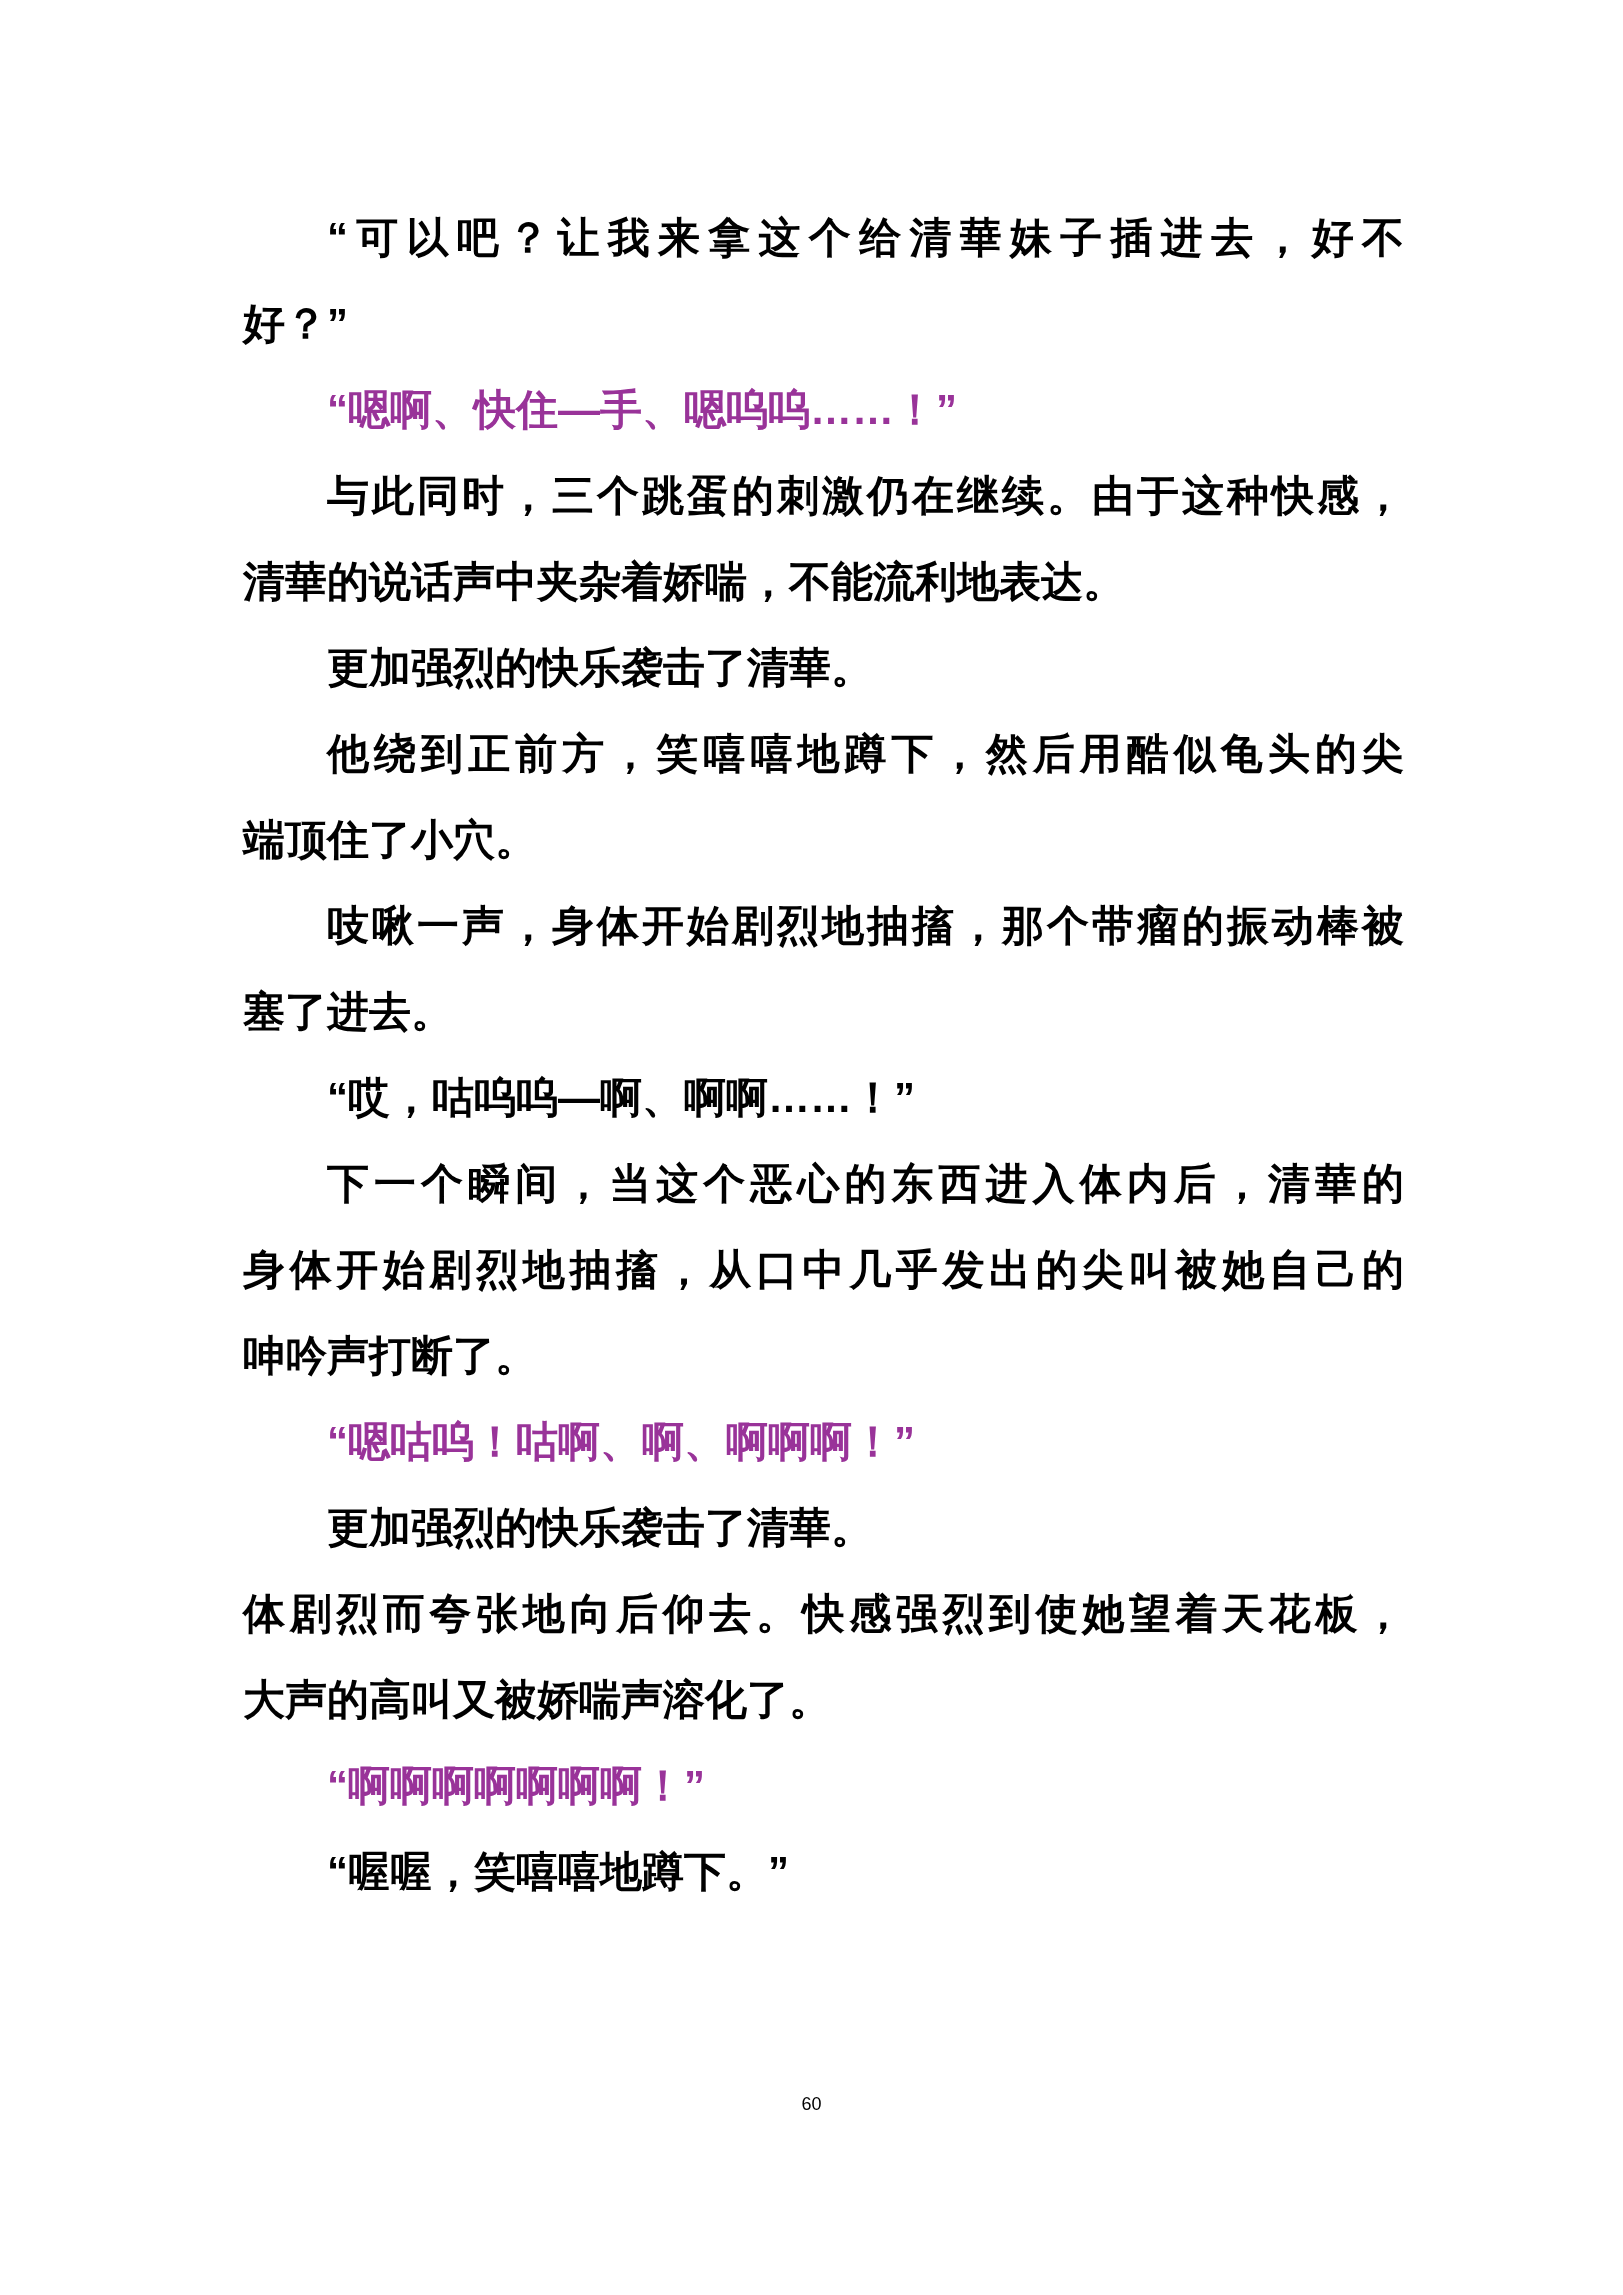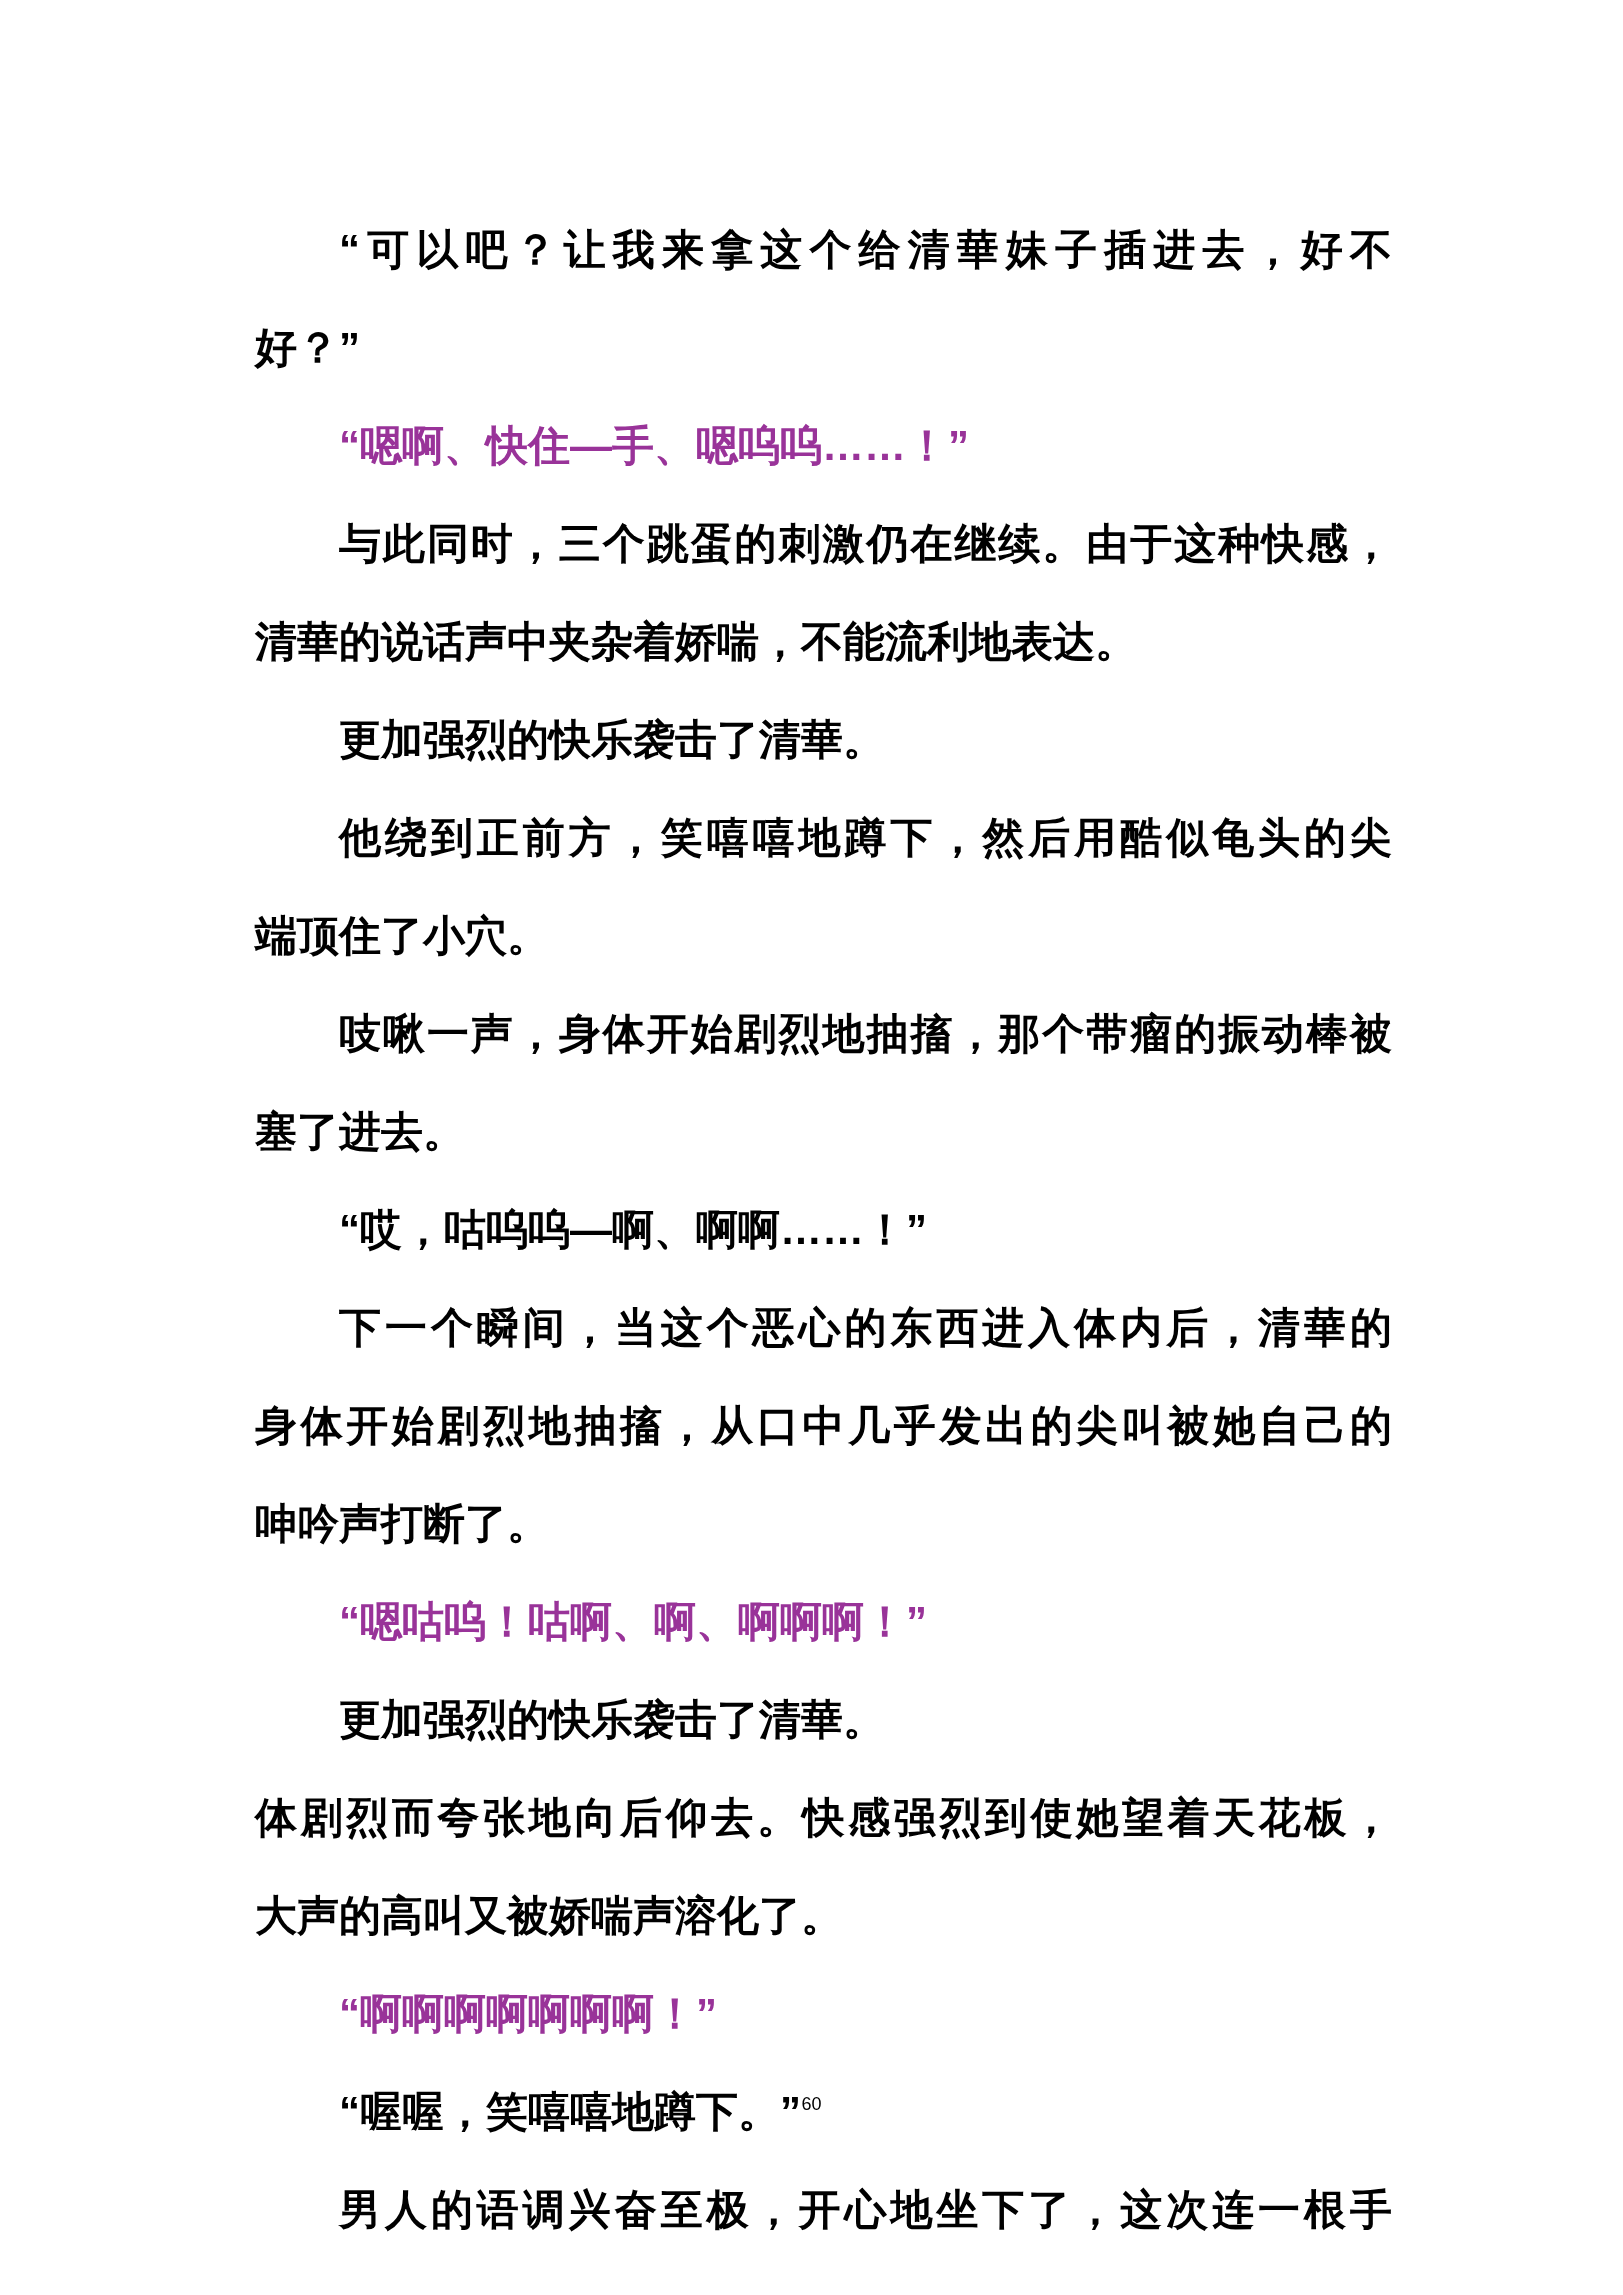--- a/index.html
+++ b/index.html
@@ -15,21 +15,21 @@
     overflow: hidden;
     font-family: "Liberation Sans", sans-serif;
   }
   .text-block {
     position: absolute;
     left: 243px;
     top: 195px;
     width: 1161px;
   }
   .line {
-    margin: 12px;
+    margin: 0;
     padding: 0;
     font-size: 42px;
     line-height: 86px;
     height: 86px;
     font-weight: 600;
     color: var(--text, #000000);
     text-align: left;
     letter-spacing: 0;
     white-space: nowrap;
   }
@@ -76,17 +76,16 @@
       <p class="line indent">“哎，咕呜呜—啊、啊啊……！”</p>
       <p class="line indent justify">下一个瞬间，当这个恶心的东西进入体内后，清華的</p>
       <p class="line justify">身体开始剧烈地抽搐，从口中几乎发出的尖叫被她自己的</p>
       <p class="line">呻吟声打断了。</p>
       <p class="line purple indent">“嗯咕呜！咕啊、啊、啊啊啊！”</p>
       <p class="line indent">更加强烈的快乐袭击了清華。</p>
       <p class="line justify">体剧烈而夸张地向后仰去。快感强烈到使她望着天花板，</p>
       <p class="line">大声的高叫又被娇喘声溶化了。</p>
       <p class="line purple indent">“啊啊啊啊啊啊啊！”</p>
       <p class="line indent">“喔喔，笑嘻嘻地蹲下。”</p>
-      <p class="line indent justify">男人的语调兴奋至极，开心地坐下了，这次连一根手</p>
     </div>
   <div class="page-number">60</div>
 </div>
 
 
 </body></html>

